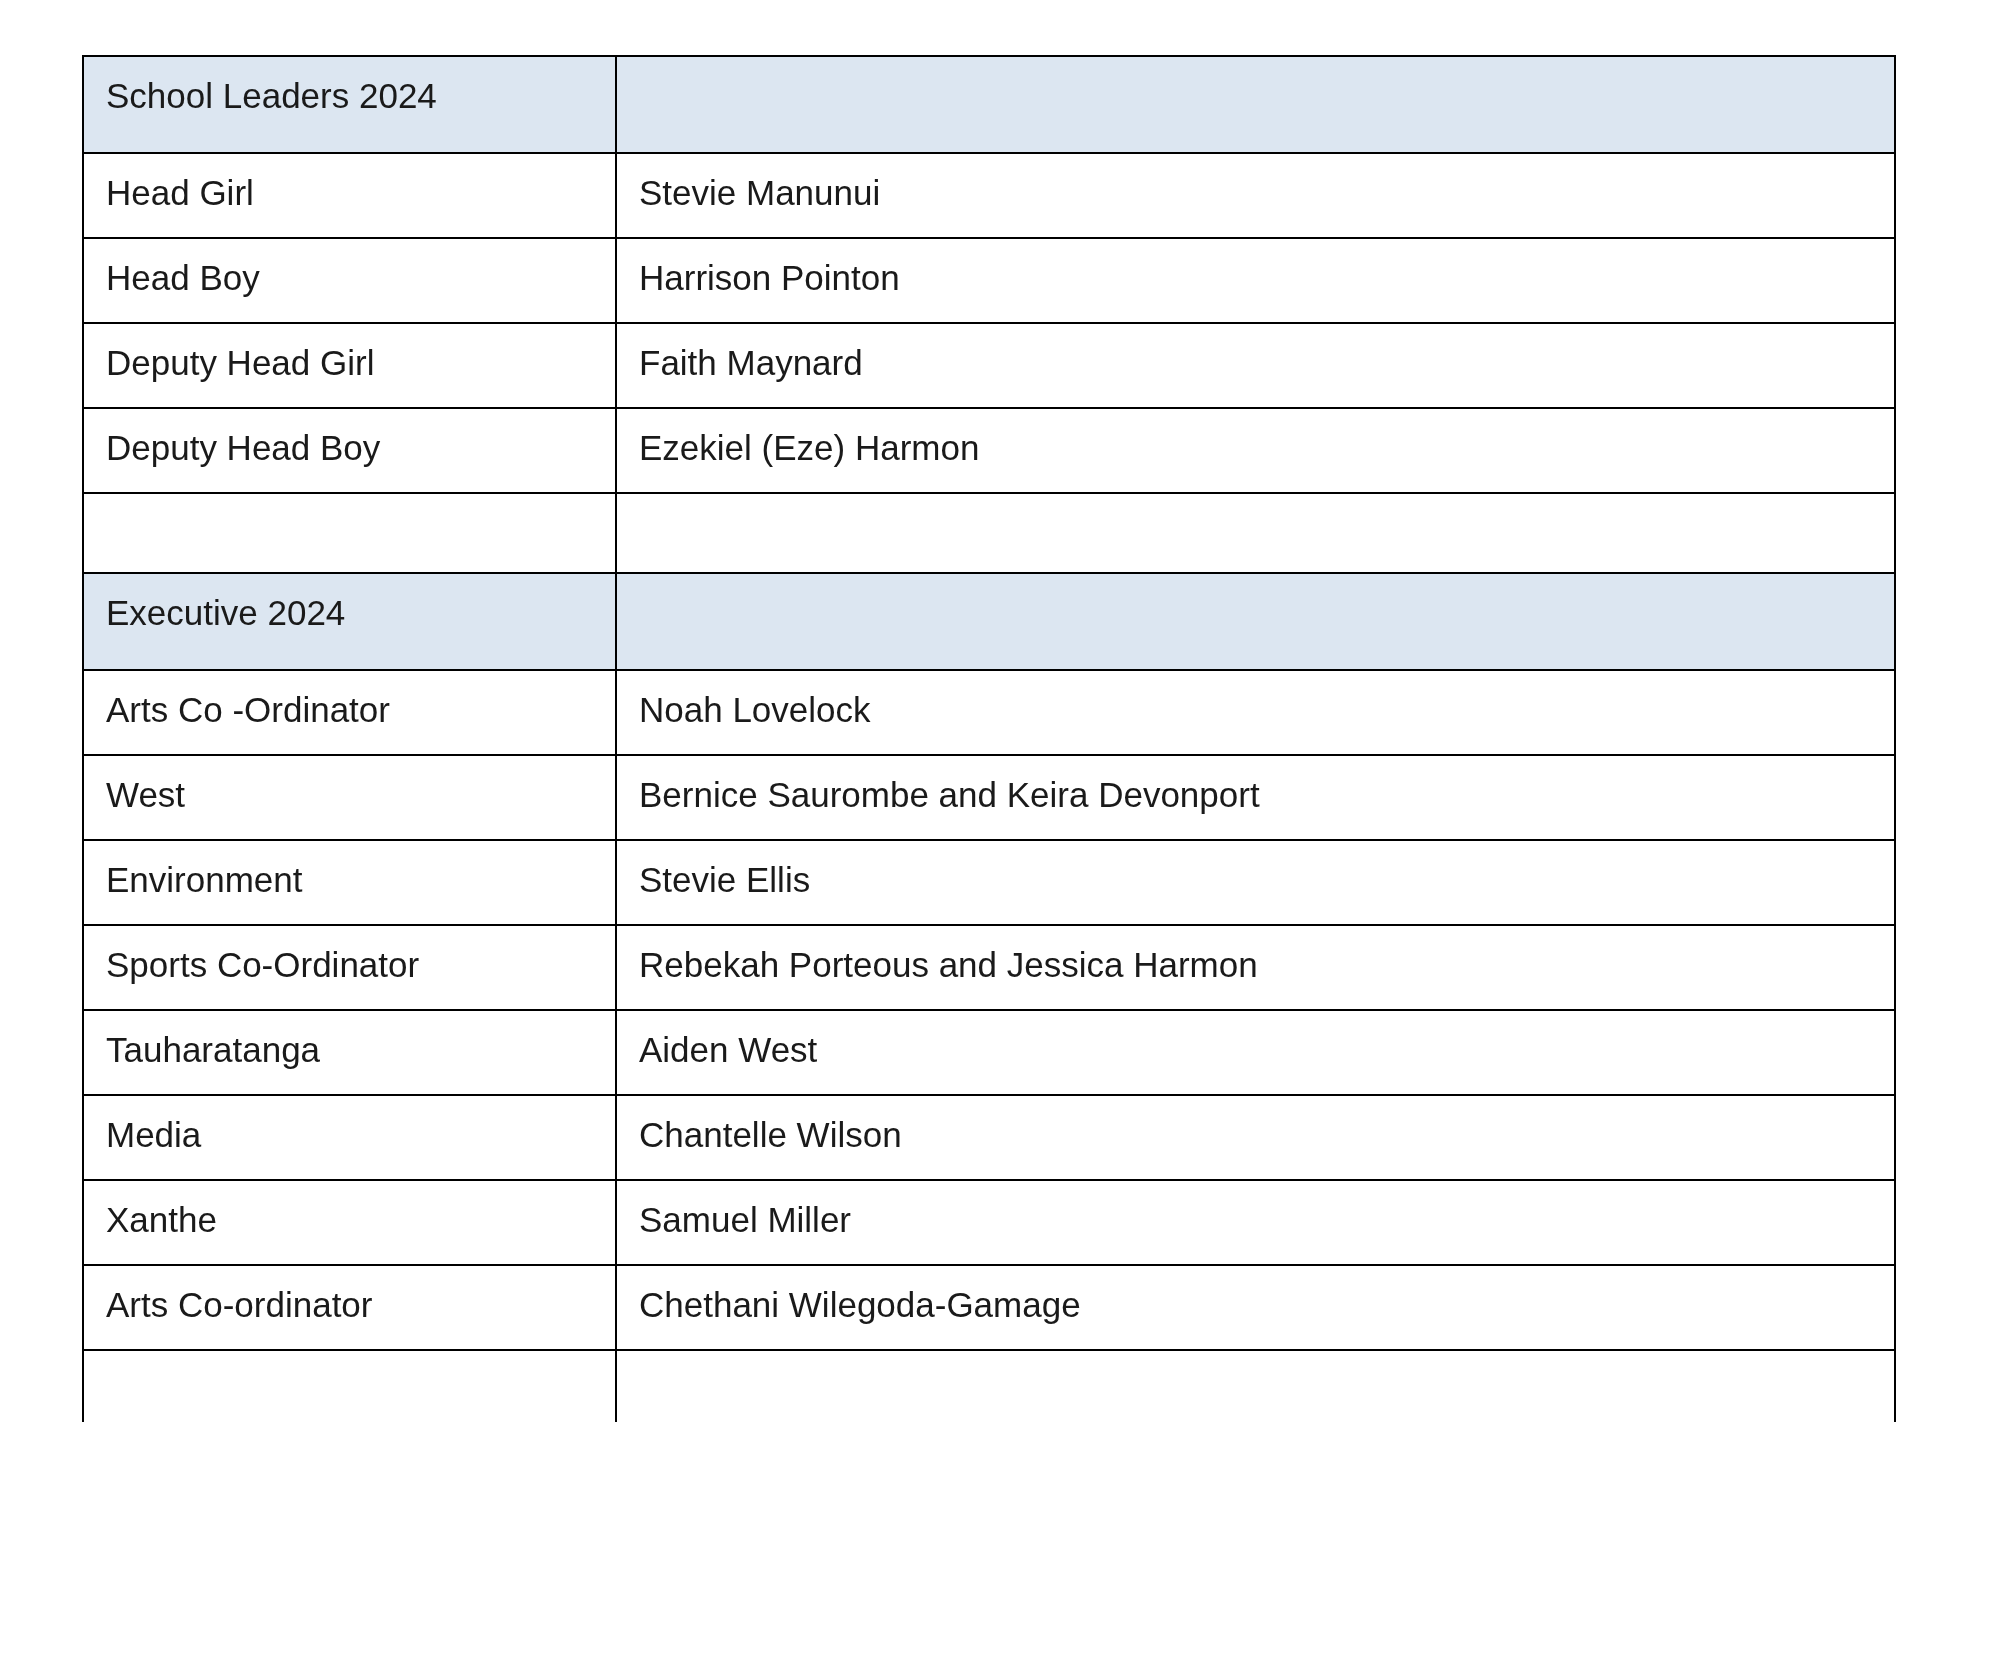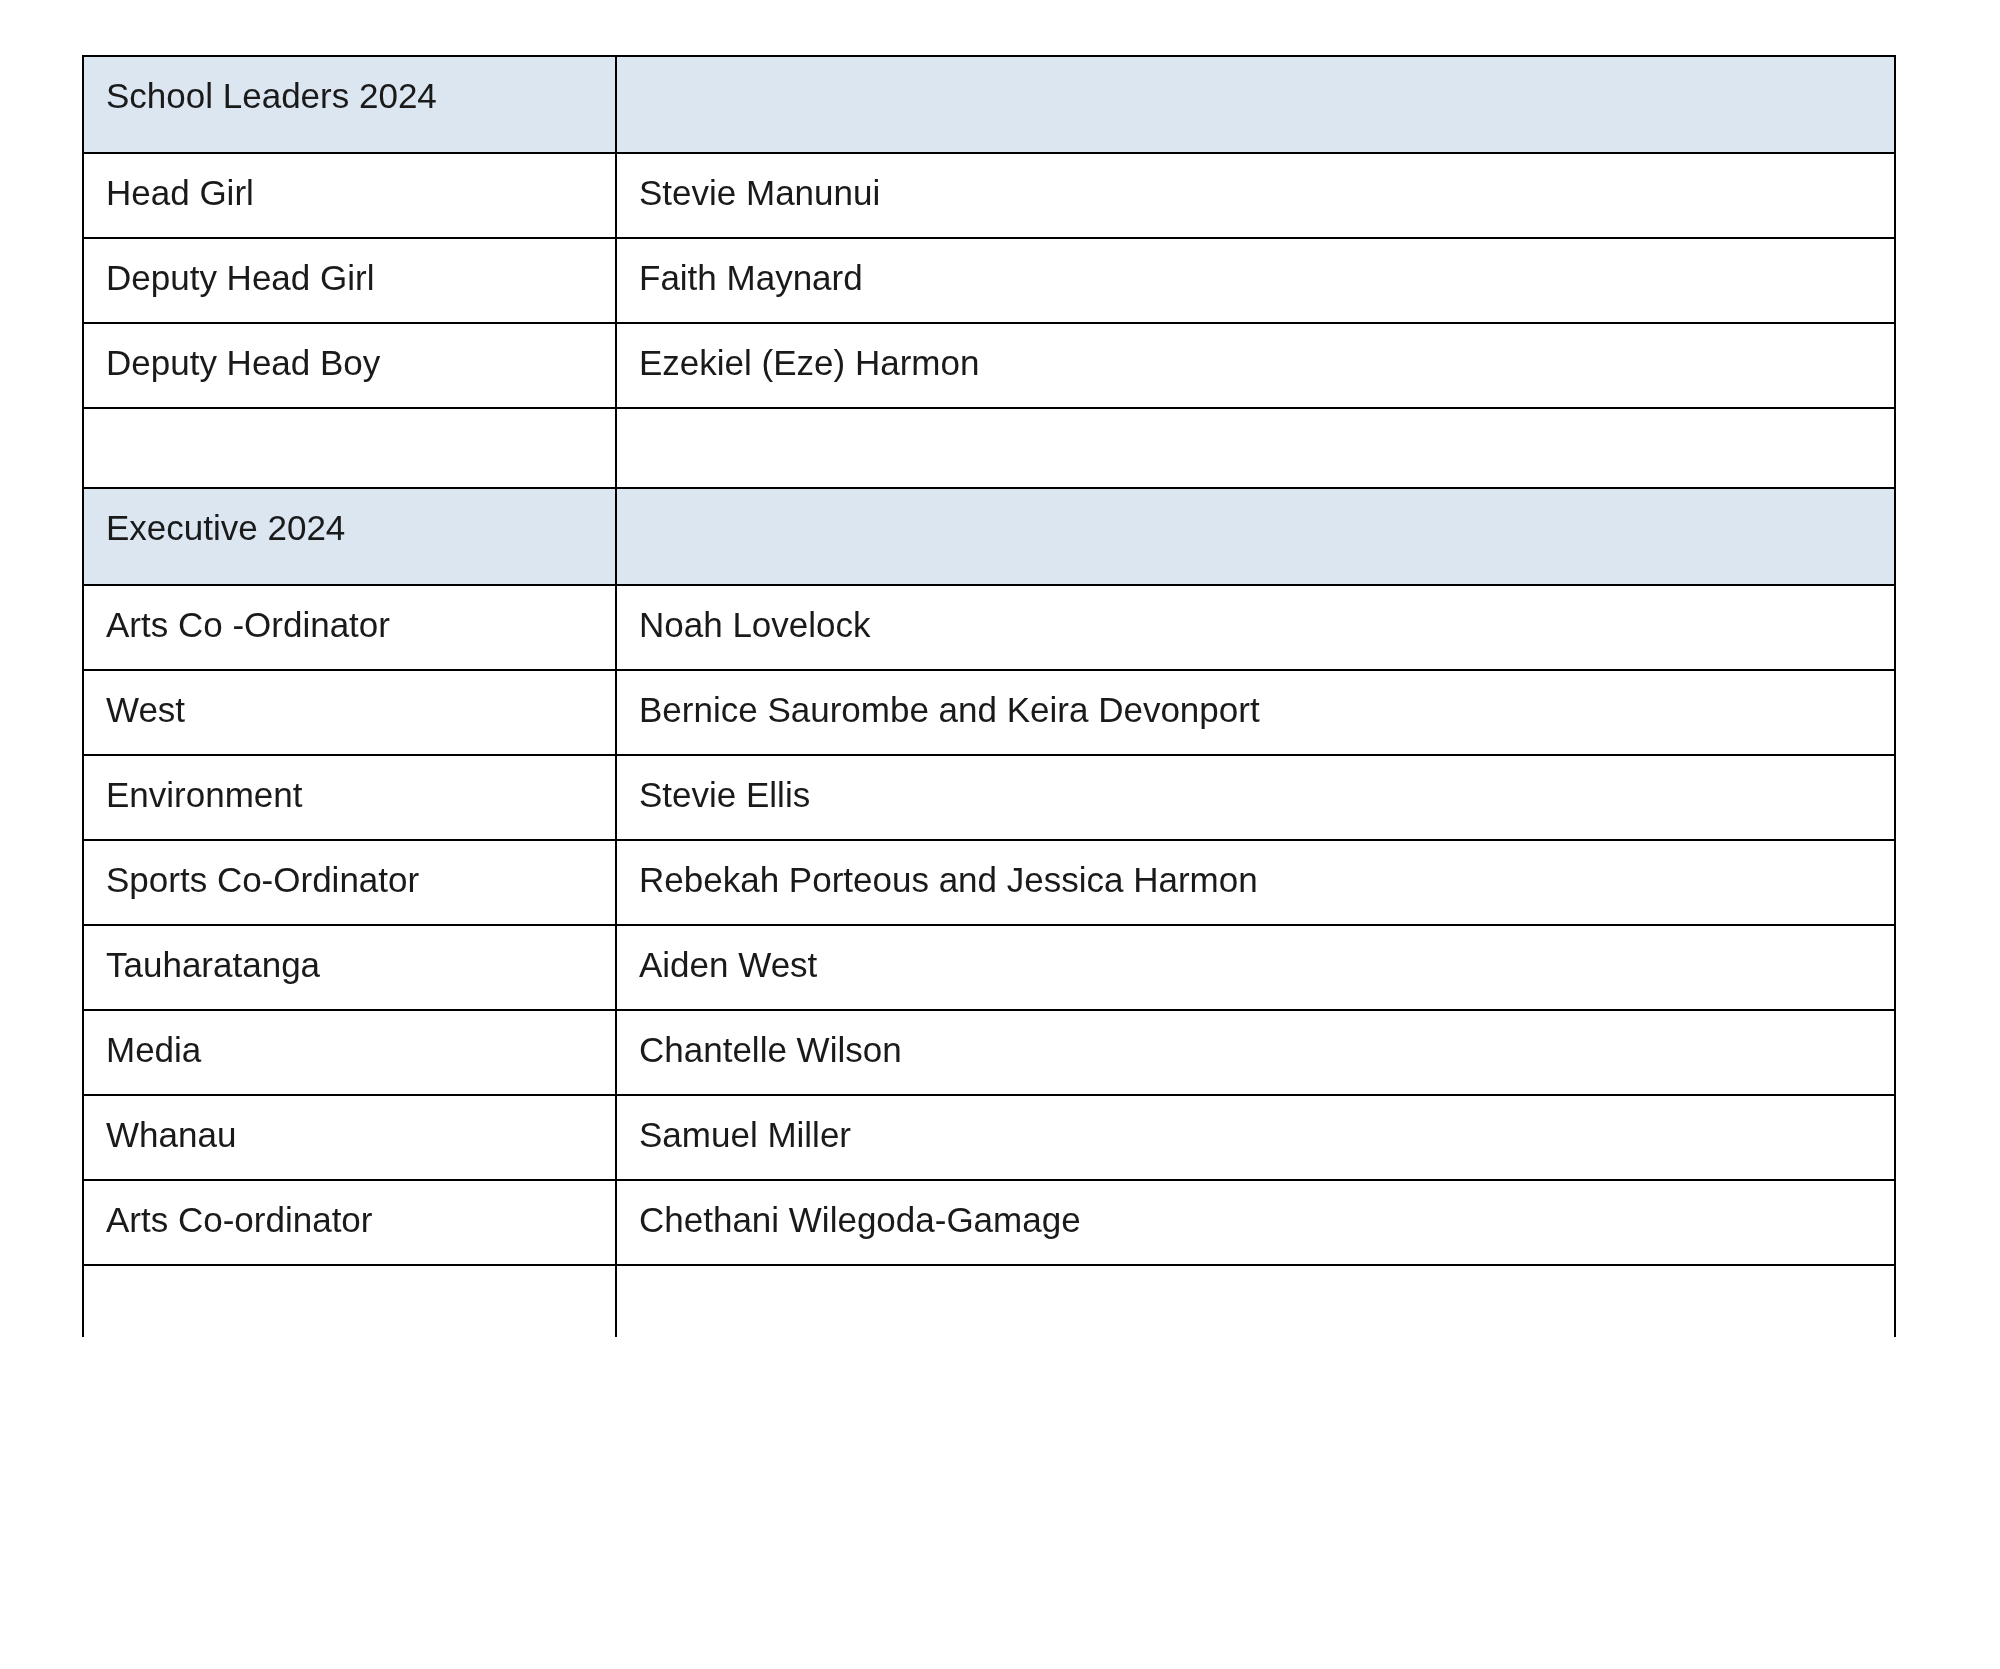--- a/index.html
+++ b/index.html
@@ -72,20 +72,24 @@
       <tr class="section-header">
         <td>School Leaders 2024</td>
         <td class="cell-empty"></td>
       </tr>
 
       <tr>
         <td>Head Girl</td>
         <td>Stevie Manunui</td>
       </tr>
       <tr>
+        <td>Head Boy</td>
+        <td>Harrison Pointon</td>
+      </tr>
+      <tr>
         <td>Deputy Head Girl</td>
         <td>Faith Maynard</td>
       </tr>
       <tr>
         <td>Deputy Head Boy</td>
         <td>Ezekiel (Eze) Harmon</td>
       </tr>
 
       <tr class="spacer-row">
         <td></td>
@@ -115,21 +119,21 @@
       </tr>
       <tr>
         <td>Tauharatanga</td>
         <td>Aiden West</td>
       </tr>
       <tr>
         <td>Media</td>
         <td>Chantelle Wilson</td>
       </tr>
       <tr>
-        <td>Whanau</td>
+        <td>Xanthe</td>
         <td>Samuel Miller</td>
       </tr>
       <tr>
         <td>Arts Co-ordinator</td>
         <td>Chethani Wilegoda-Gamage</td>
       </tr>
 
       <tr class="last-row">
         <td></td>
         <td></td>

